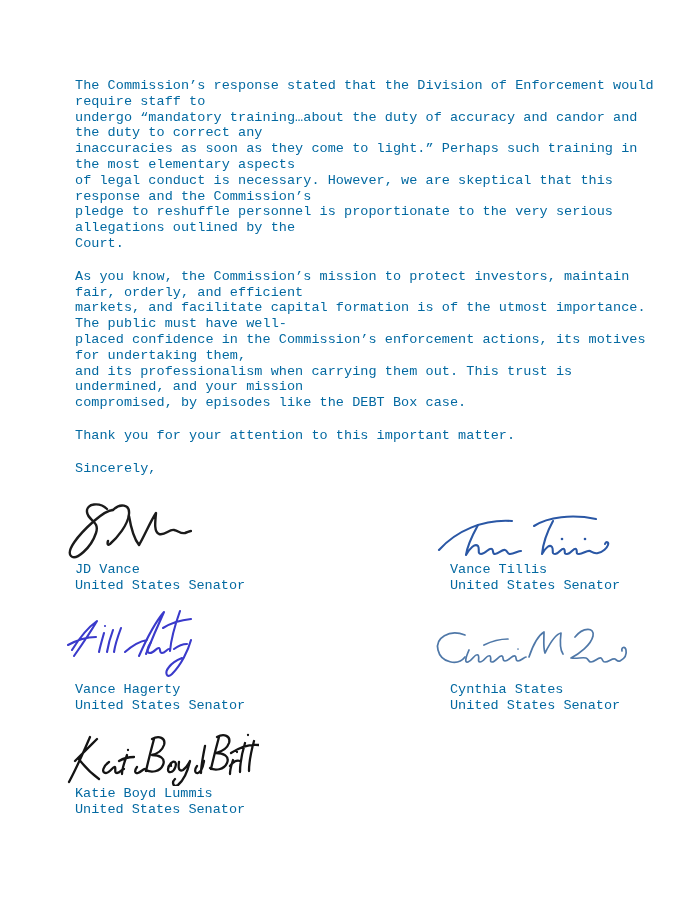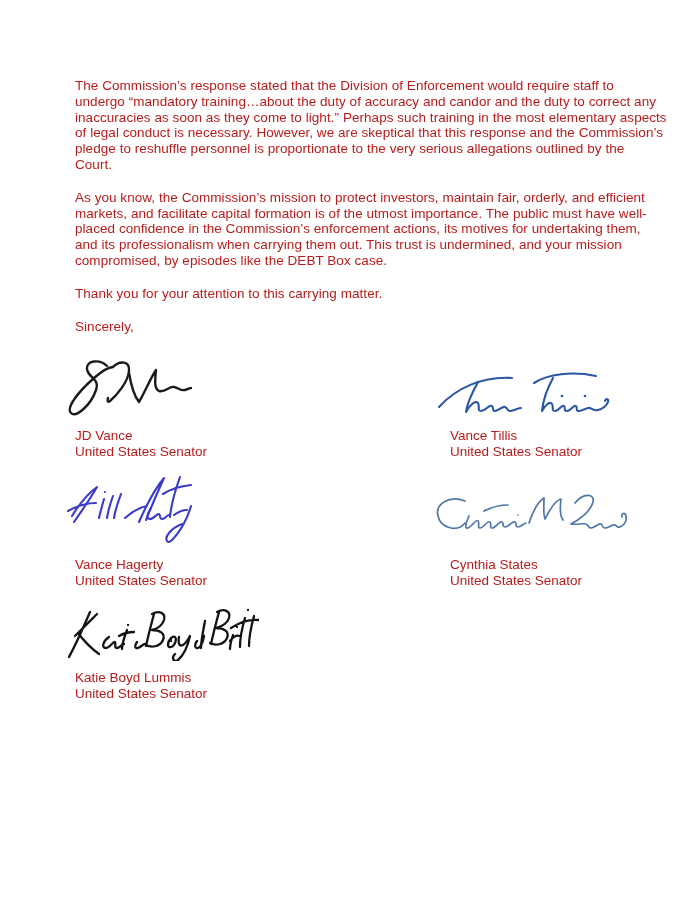--- a/index.html
+++ b/index.html
@@ -1,22 +1,22 @@
 <!DOCTYPE html>
 <html><head>
 <meta charset="utf-8">
 <style>
   html, body { margin: 0; padding: 0; background: #ffffff; }
   .page {
     position: relative;
     width: 696px;
     height: 906px;
     background: #ffffff;
-    font-family: Liberation Sans, sans-serif;
-    color: #b91c1c;
+    font-family: Liberation Mono, monospace;
+    color: #0369a1;
     overflow: hidden;
   }
   .content {
     position: absolute;
     left: 75px;
     top: 78px;
     width: 592px;
   }
   .para {
     margin: 0 0 17px 0;
@@ -38,40 +38,40 @@
   .art-r2 { height: 78px; }
   .art-r3 { height: 62px; }
   .sig-art svg { display: block; }
   .nudge-s { margin-left: -8px; }
   .nudge-m { margin-left: -14px; }
   .nudge-l { margin-left: -18px; }
   .sig-name, .sig-title {
     font-size: 13.5px;
     line-height: 16px;
   }
-  .sig-name { margin-top: 9px; }
+  .sig-name { margin-top: 0; }
 </style>
 </head>
 <body>
 
 <div class="page">
   <div class="content">
 
     <p class="para">The Commission’s response stated that the Division of Enforcement would require staff to
 undergo “mandatory training…about the duty of accuracy and candor and the duty to correct any
 inaccuracies as soon as they come to light.” Perhaps such training in the most elementary aspects
 of legal conduct is necessary. However, we are skeptical that this response and the Commission’s
 pledge to reshuffle personnel is proportionate to the very serious allegations outlined by the
 Court.</p>
     <p class="para">As you know, the Commission’s mission to protect investors, maintain fair, orderly, and efficient
 markets, and facilitate capital formation is of the utmost importance. The public must have well-
 placed confidence in the Commission’s enforcement actions, its motives for undertaking them,
 and its professionalism when carrying them out. This trust is undermined, and your mission
 compromised, by episodes like the DEBT Box case.</p>
-    <p class="para">Thank you for your attention to this carrying matter.</p>
+    <p class="para">Thank you for your attention to this important matter.</p>
     <p class="para">Sincerely,</p>
 
     <div class="sig-grid">
 
       <div class="sig-block">
         <div class="sig-art art-r1">
           <svg class="nudge-s" width="125" height="62" viewBox="0 0 125 62">
             <g fill="none" stroke-linecap="round" stroke-linejoin="round" stroke-width="2.4" stroke="#1b1b1b">
               <path d="M40,9 C33,2 19,3 20,12 C21,21 33,21 29,33 C24,48 9,61 4,56 C-1,51 10,36 27,21 C34,15 42,10 46,10"></path>
               <path d="M46,10 C53,3 63,4 62,14 C61,25 50,38 43,44 C41,46 40,44 41,41"></path>

